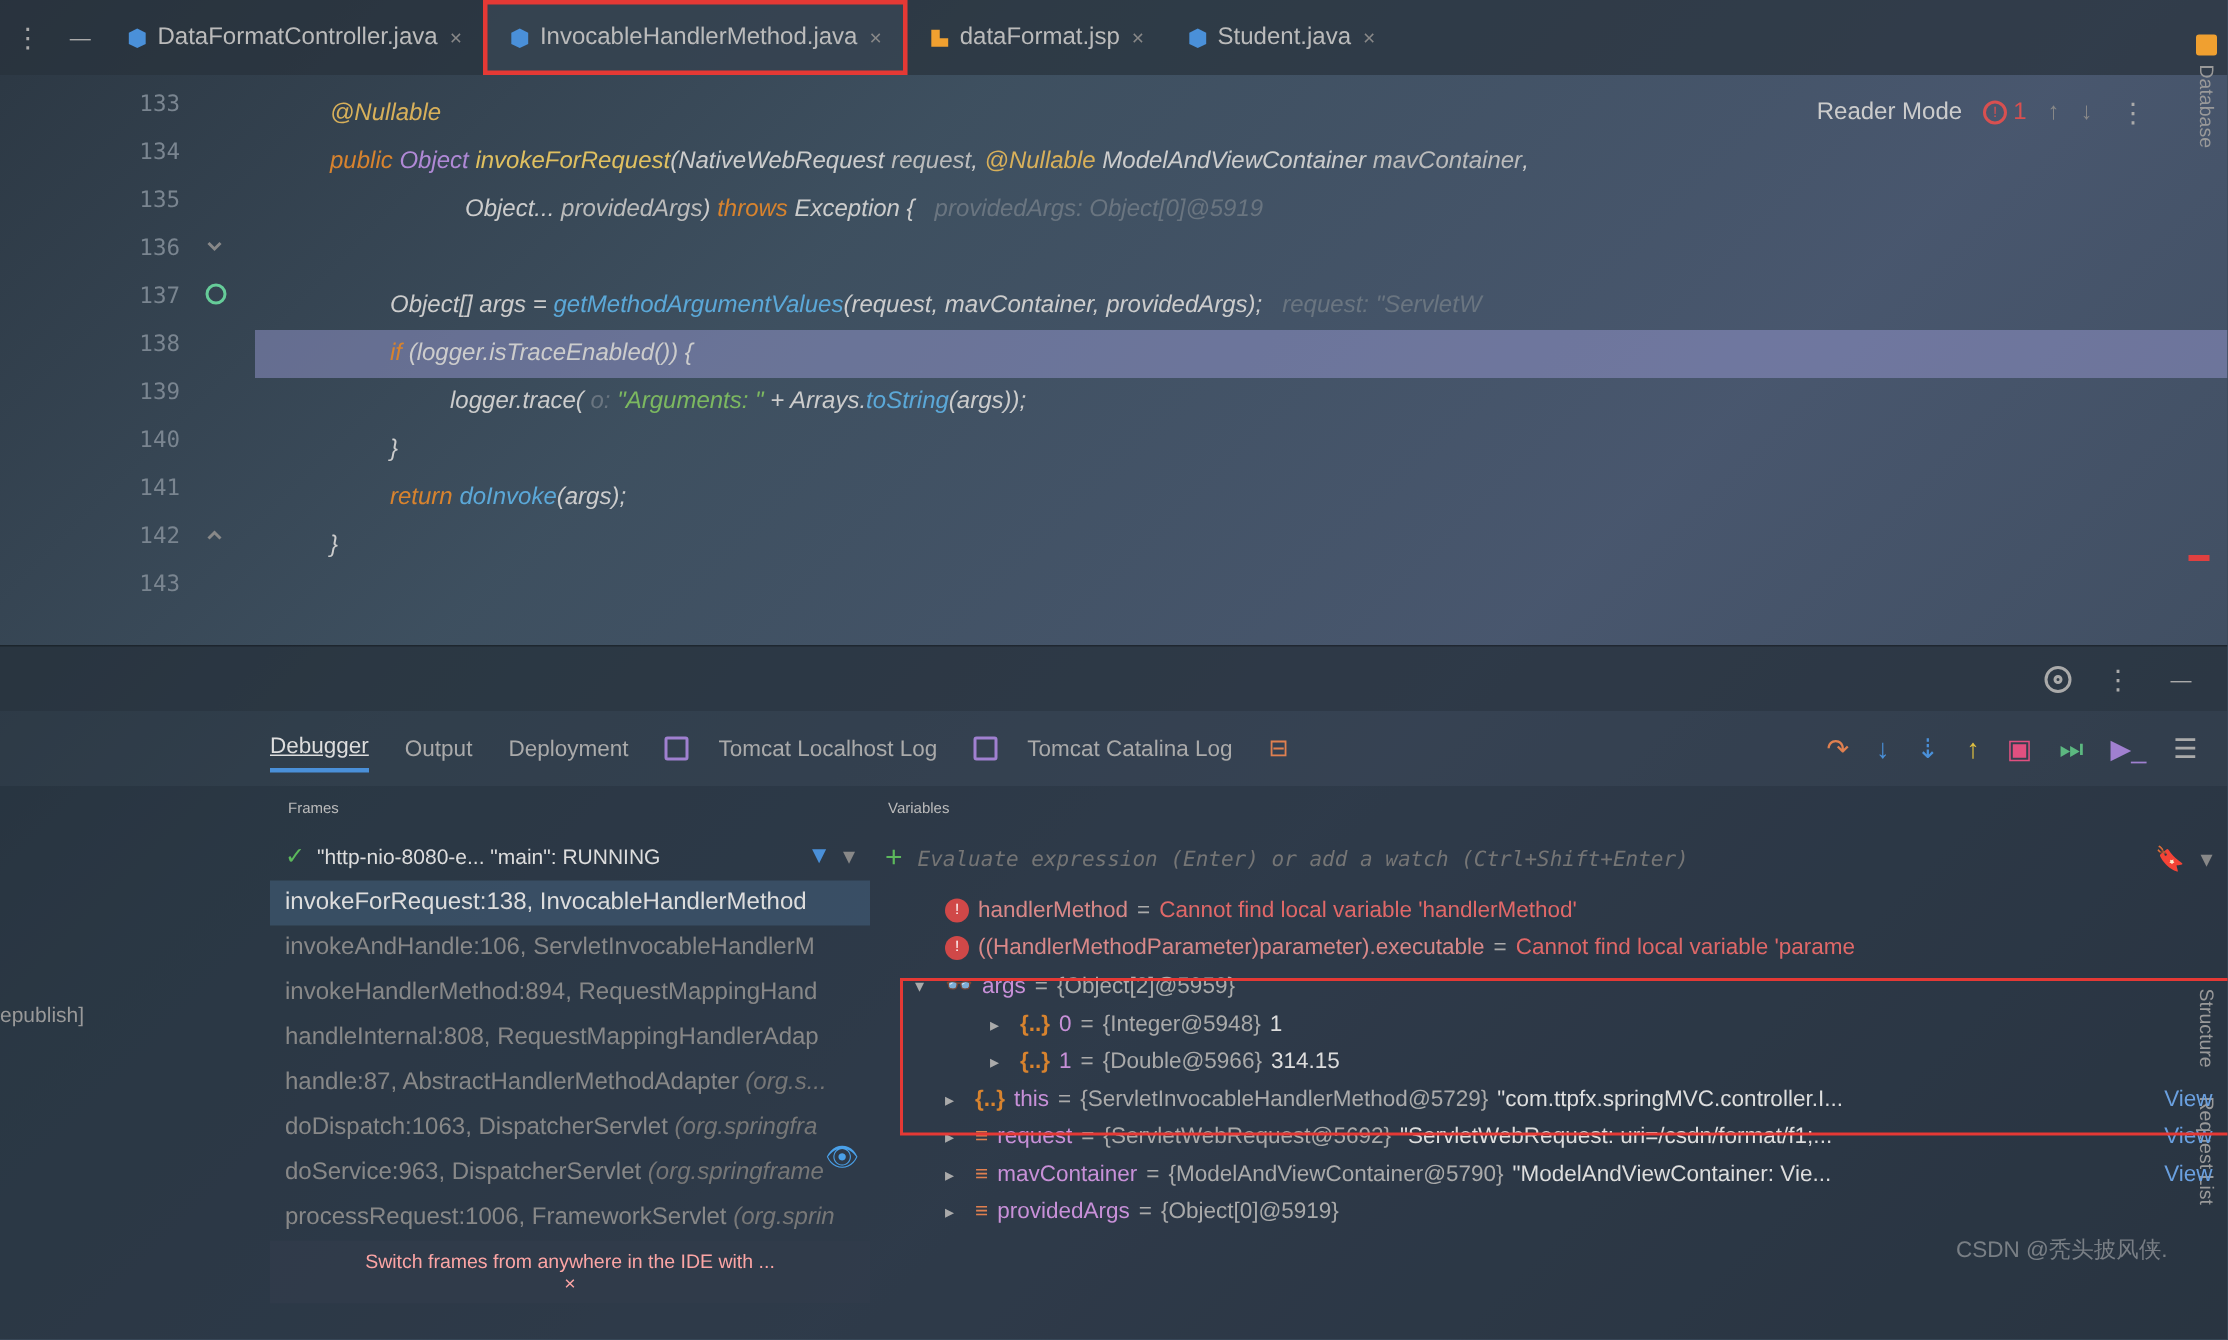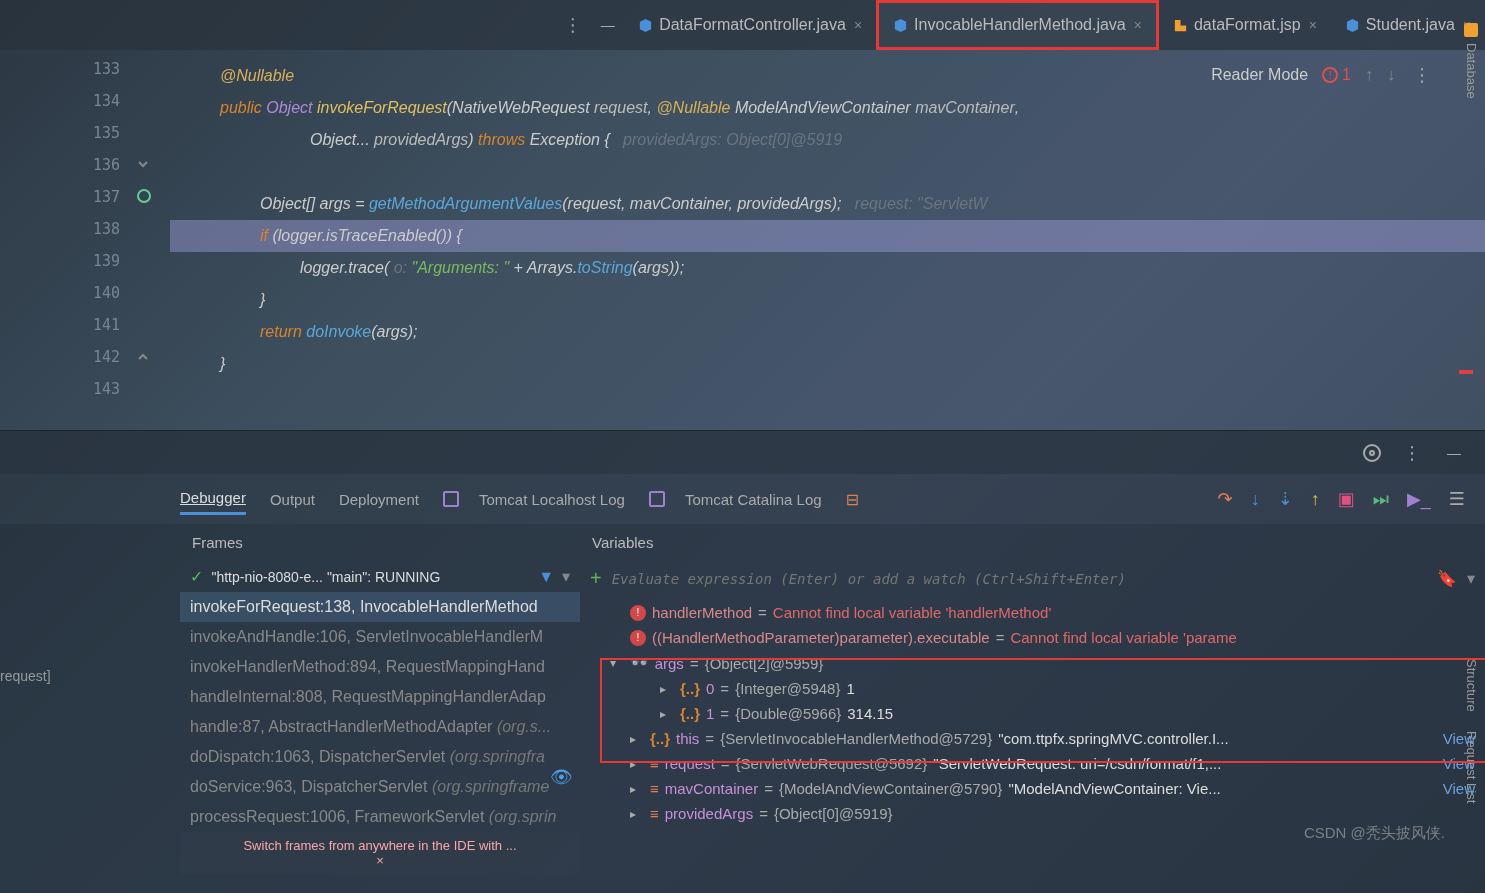--- a/index.html
+++ b/index.html
@@ -1,21 +1,21 @@
 <!DOCTYPE html>
 <html><head>
 <meta charset="utf-8">
 <style>
 * { margin:0; padding:0; box-sizing:border-box; font-family:'Segoe UI',Arial,sans-serif; }
 body { background:#3a4a5a; color:#bbb; width:1485px; height:893px; overflow:hidden; position:relative; }
 .bg-overlay { position:absolute; inset:0; background:linear-gradient(135deg,#2a3540 0%,#3e5060 30%,#4a5870 60%,#3a4858 100%); opacity:0.9; }
 .container { position:relative; width:100%; height:100%; display:flex; flex-direction:column; }
 
 
-.topbar { height:50px; display:flex; align-items:center; background:rgba(40,50,60,0.7);justify-content:flex-end; }
+.topbar { height:50px; display:flex; align-items:center; background:rgba(40,50,60,0.7); }
 .topbar-left { width:70px; display:flex; align-items:center; justify-content:space-around; }
 .icon-btn { cursor:pointer; padding:4px; display:flex; align-items:center; justify-content:center; }
 .dots-v::before { content:'⋮'; font-size:18px; color:#aaa; }
 .dash::before { content:'—'; font-size:14px; color:#aaa; }
 
 .tabs { display:flex; align-items:center; height:100%; }
 .tab { display:flex; align-items:center; gap:6px; padding:0 14px; height:100%; color:#bbb; cursor:pointer; position:relative; }
 .tab.active { background:rgba(60,75,90,0.6); }
 .tab-close { color:#888; font-size:14px; margin-left:2px; }
 .highlight-box { border:3px solid #e53935; }
@@ -63,21 +63,21 @@
 .dtab-icon { display:flex; align-items:center; gap:20px; }
 .console-icon { width:16px; height:16px; border:2px solid #a080d0; border-radius:2px; }
 .spacer { flex:1; }
 .debug-actions { display:flex; gap:18px; align-items:center; }
 .step-btn { cursor:pointer; font-size:18px; }
 
 
 .debug-body { flex:1; display:flex; background:rgba(30,40,50,0.6); }
 .frames-panel { width:400px; margin-left:180px; display:flex; flex-direction:column; }
 .vars-panel { flex:1; display:flex; flex-direction:column; }
-.panel-header { padding:10px 12px; color:#bbb; font-size:15px; }
+.panel-header { padding:10px 12px; color:#bbb; font-size:10px; }
 .thread-row { display:flex; align-items:center; gap:8px; padding:6px 10px; }
 .check { color:#5cb85c; }
 .thread-name { color:#ddd; font-size:14px; flex:1; overflow:hidden; text-overflow:ellipsis; white-space:nowrap; }
 .filter-icon { color:#4a90d9; font-size:16px; }
 .frame-list { display:flex; flex-direction:column; }
 .frame-item { padding:6px 10px; font-size:16px; color:#888; cursor:pointer; overflow:hidden; text-overflow:ellipsis; white-space:nowrap; }
 .frame-item.selected { background:rgba(70,100,130,0.5); color:#ddd; }
 .frame-item .fi-loc { font-style:italic; color:#777; }
 .hint-bar { display:flex; align-items:center; justify-content:space-between; padding:6px 10px; background:rgba(50,60,75,0.7); color:#fca5a5; font-size:13px;flex-direction:column; }
 
@@ -355,14 +355,14 @@
             <span class="var-name">providedArgs</span> 
             <span class="var-eq">=</span> 
             <span class="var-val">{Object[0]@5919}</span>
           </div>
         </div>
     </div>
   </div>
 
 </div>
 
-<div class="left-text">request]</div>
+<div class="left-text">epublish]</div>
 <div class="watermark">CSDN @秃头披风侠.</div>
 
 </body></html>

